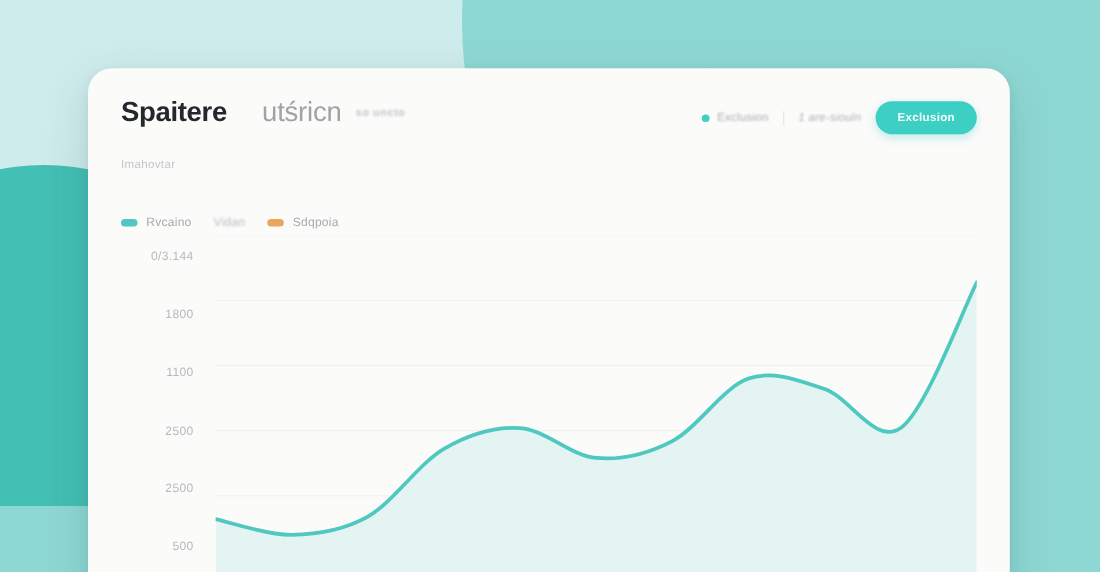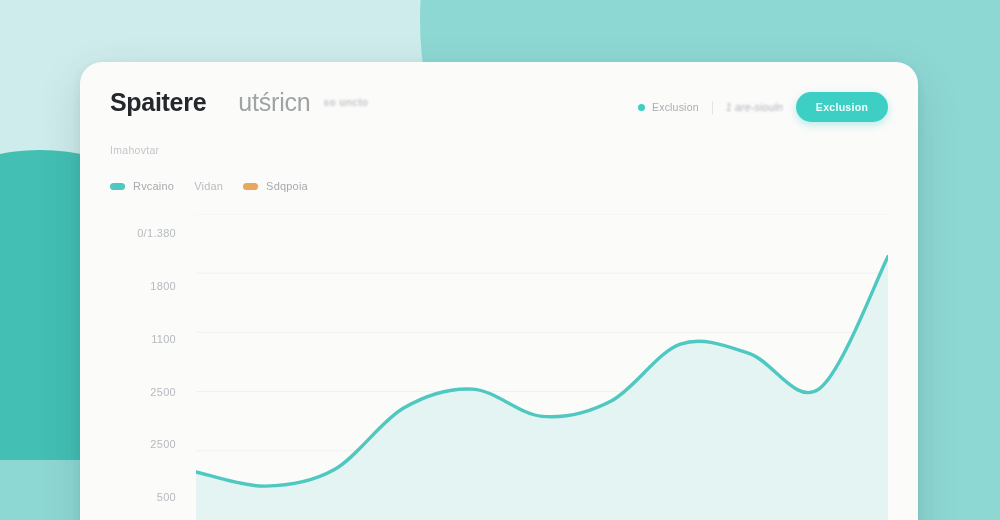--- a/index.html
+++ b/index.html
@@ -65,21 +65,21 @@
   .range-txt{font-size:10.5px;color:#aeb2b5;filter:blur(.8px);letter-spacing:.2px;font-style:italic;}
   .pill-btn{
     background:#3ecfc4;border:none;border-radius:16px;
     height:30px;min-width:92px;padding:0 16px;
     color:#f2fffd;font-size:10.5px;font-weight:600;letter-spacing:.3px;
     filter:blur(.55px);cursor:pointer;
     box-shadow:0 3px 9px rgba(62,207,196,.35);
     display:flex;align-items:center;justify-content:center;
   }
   
-  .legend{display:flex;align-items:center;gap:20px;margin-top:24px;}
+  .legend{display:flex;align-items:center;gap:20px;margin-top:40px;}
   .lg-item{display:flex;align-items:center;gap:8px;}
   .sw{width:15px;height:7px;border-radius:4px;display:block;}
   .sw-teal{background:#4ec8c0;}
   .sw-orange{background:#e8a75c;}
   .lg-txt{font-size:11px;color:#a7abae;filter:blur(.7px);letter-spacing:.2px;}
   .lg-txt2{font-size:11px;color:#b9bdc0;filter:blur(.75px);letter-spacing:.2px;}
   
   .plot-wrap{position:absolute;left:30px;right:30px;top:152px;bottom:0;}
   .yaxis{position:absolute;left:0;top:0;width:66px;height:320px;}
   .ytick{
@@ -136,21 +136,21 @@
       </div>
       <div class="lg-item">
         <span class="sw sw-orange"></span>
         <span class="lg-txt">Sdqpoia</span>
       </div>
     </div>
 
     <div class="plot-wrap">
 
       <div class="yaxis">
-        <div class="ytick" style="top:6%">0/1.380</div>
+        <div class="ytick" style="top:6%">0/3.144</div>
         <div class="ytick" style="top:22.5%">1800</div>
         <div class="ytick" style="top:39%">1100</div>
         <div class="ytick" style="top:55.5%">2500</div>
         <div class="ytick" style="top:72%">2500</div>
         <div class="ytick" style="top:88.5%">500</div>
 
       </div>
 
       <div class="plot-area">
         <svg id="chart-svg" viewBox="0 0 692 355" preserveAspectRatio="none">

